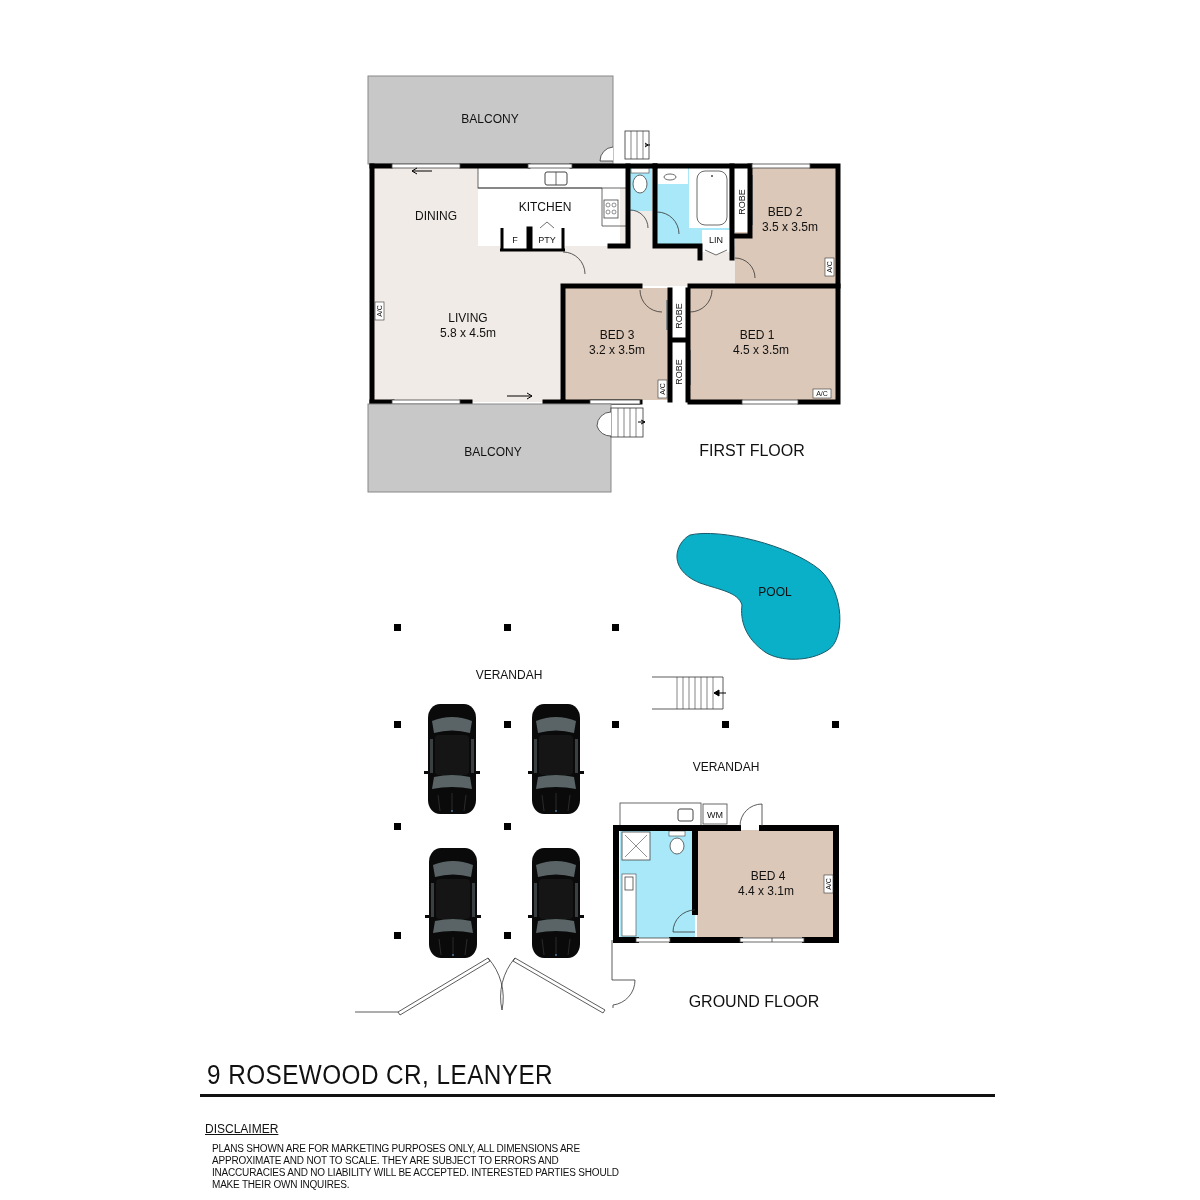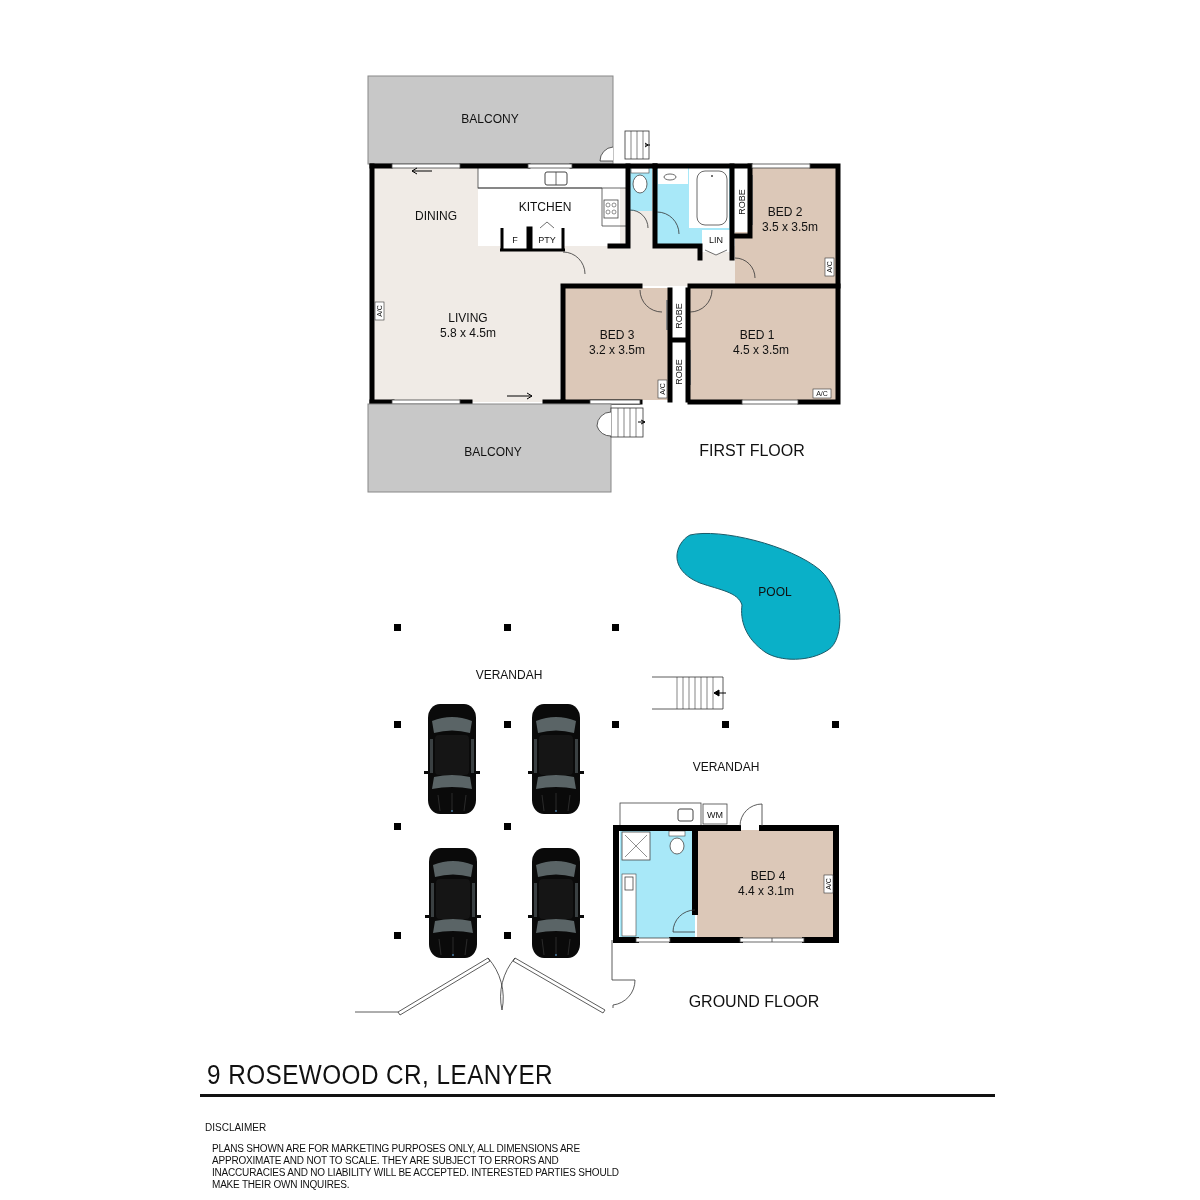--- a/index.html
+++ b/index.html
@@ -6,21 +6,21 @@
   body { width: 1200px; height: 1200px; position: relative; overflow: hidden; font-family: "Liberation Sans", sans-serif; }
   #plan { position: absolute; left: 0; top: 0; width: 1200px; height: 1200px; }
   .lbl { font-family: "Liberation Sans", sans-serif; fill: #111; text-anchor: middle; }
   .room { font-size: 12px; }
   .dim { font-size: 12px; }
   .small { font-size: 9px; }
   .tiny { font-size: 7px; }
   .floor-title { font-size: 16px; }
   .title { position: absolute; left: 207px; top: 1060px; font-size: 27px; color: #111; font-family: "Liberation Sans", sans-serif; transform: scaleX(0.9); transform-origin: left; letter-spacing: 0.5px; }
   .rule { position: absolute; left: 200px; top: 1094px; width: 795px; height: 3px; background: #111; }
-  .disc-head { position: absolute; left: 205px; top: 1122px; font-size: 10px; color: #111; }
+  .disc-head { position: absolute; left: 205px; top: 1122px; font-size: 12px; color: #111; text-decoration: underline; }
   .disc-body { position: absolute; left: 212px; top: 1143px; width: 420px; font-size: 10px; line-height: 12px; color: #111; letter-spacing: -0.2px; }
 </style>
 </head>
 <body>
 
 <svg id="plan" viewBox="0 0 1200 1200" xmlns="http://www.w3.org/2000/svg">
   <defs>
     <g id="car">
       <rect x="-24" y="-55" width="48" height="110" rx="12" ry="14" fill="#0a0a0a"></rect>
       <path d="M-20,-38 Q0,-46 20,-38 L18,-26 Q0,-31 -18,-26 Z" fill="#5a6466"></path>

